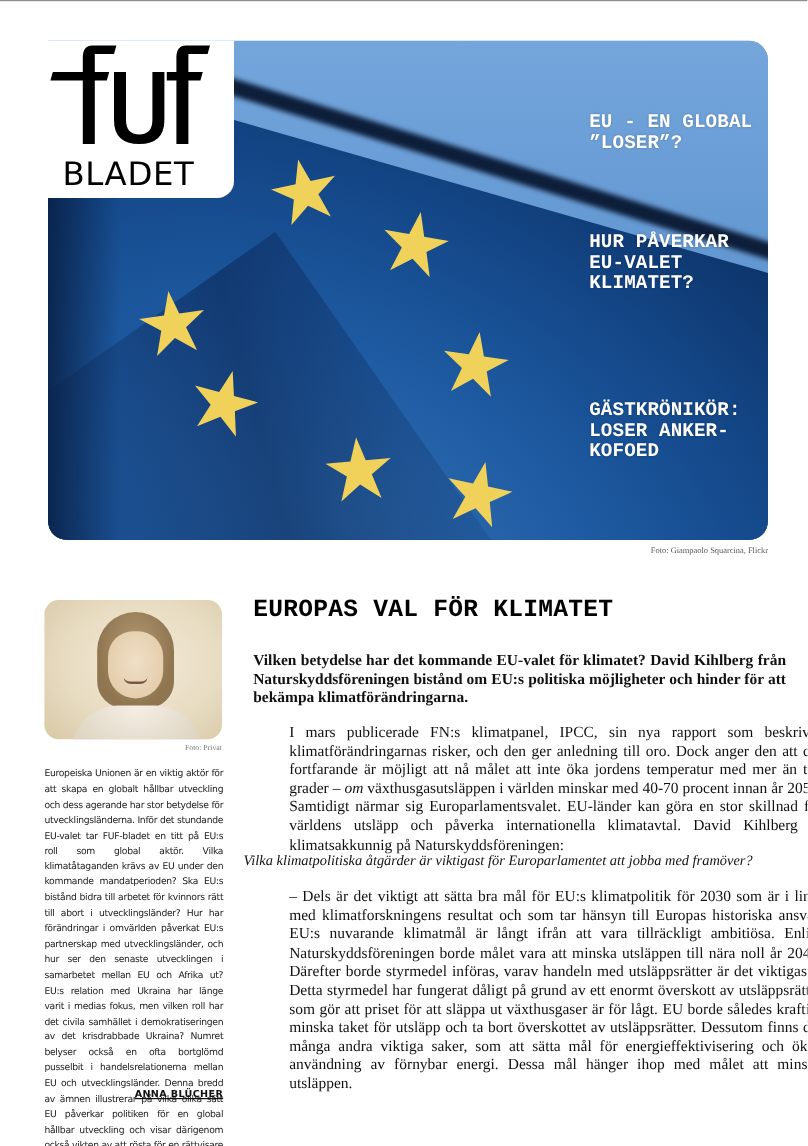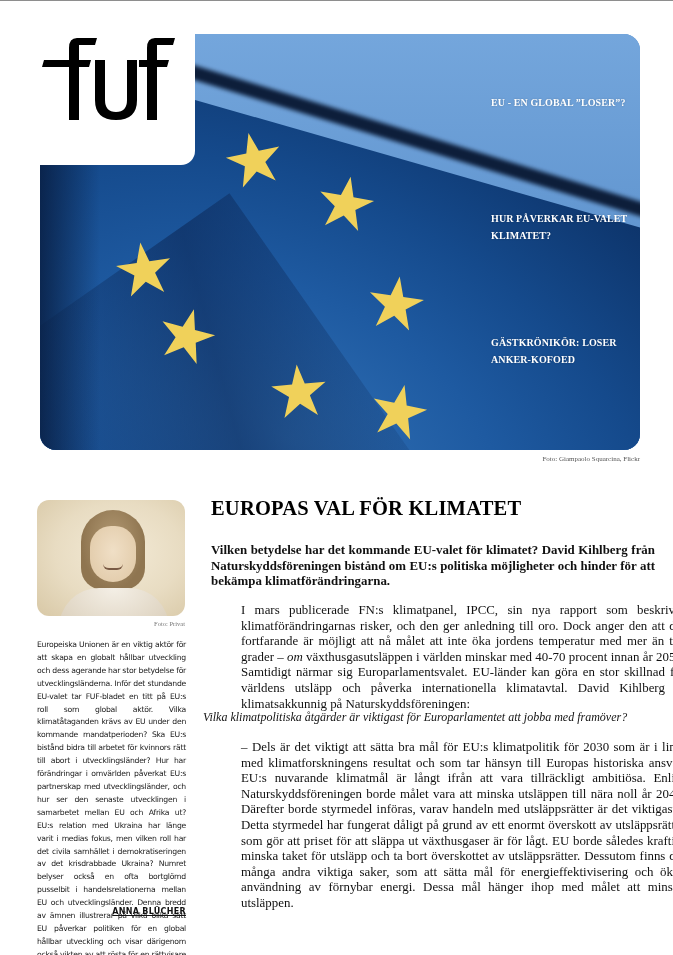--- a/index.html
+++ b/index.html
@@ -37,21 +37,21 @@
   .hero .shade-left {
     position: absolute; left: 0; top: 0; width: 60px; height: 100%;
     background: linear-gradient(90deg, rgba(5,20,50,0.7), rgba(5,20,50,0));
   }
   .star { position: absolute; width: 58px; height: 58px; }
   .star svg { width: 100%; height: 100%; display: block; }
 
   .headlines { position: absolute; left: 491px; top: 94px; width: 150px; }
   .headline {
     position: absolute; left: 0; width: 150px;
-    font-family: Liberation Serif, serif; font-weight: bold; font-size: 10px;
+    font-family: Liberation Mono, monospace; font-weight: bold; font-size: 16px;
     line-height: 17px; color: #ffffff; letter-spacing: 0.1px;
     text-shadow: 0 0 2px rgba(0,0,0,0.25);
   }
 
   
   .logo {
     position: absolute; left: 36px; top: 34px; width: 159px; height: 131px;
     background: #ffffff; border-radius: 0 0 14px 0;
   }
   .logo-mark { position: absolute; left: 3px; top: 0; width: 150px; height: 96px; }
@@ -102,21 +102,21 @@
   }
   .byline {
     position: absolute; left: 37px; width: 149px; top: 907px; text-align: right;
     font-family: "DejaVu Sans", sans-serif; font-weight: bold; font-size: 8px;
     letter-spacing: 0.3px; color: #111; text-decoration: underline;
   }
 
   
   .title {
     position: absolute; left: 211px; top: 497px;
-    font-family: Liberation Serif, serif; font-weight: bold; font-size: 20.5px;
+    font-family: Liberation Mono, monospace; font-weight: bold; font-size: 20.5px;
     letter-spacing: 0.2px; color: #000;
   }
   .lead {
     position: absolute; left: 211px; top: 543px; width: 444px;
     font-family: "Liberation Serif", serif; font-weight: bold; font-size: 12.9px;
     line-height: 15.6px; text-align: justify; color: #111;
   }
   .body-p {
     position: absolute; left: 211px; width: 444px;
     font-family: "Liberation Serif", serif; font-size: 12.9px; line-height: 15.6px;
@@ -173,35 +173,36 @@
   </div>
   <div class="star" style="left:330px;top:348px;">
     <svg viewBox="0 0 100 100">
         <polygon points="50,4 61,38 97,38 68,59 79,94 50,72 21,94 32,59 3,38 39,38" fill="#f0d15a" transform="rotate(12 50 50)"></polygon>
       </svg>
   </div>
 </div>
 
 <div class="headlines">
   <div class="headline" style="top:0;">EU - EN GLOBAL ”LOSER”?</div>
-  <div class="headline" style="top:116px;">HUR PÅVERKAR EU-VALET KLIMATET?</div>
+  <div class="headline" style="top:100px;">HUR PÅVERKAR EU-VALET KLIMATET?</div>
   <div class="headline" style="top:240px;">GÄSTKRÖNIKÖR: LOSER ANKER-KOFOED</div>
 </div>
 
 <div class="logo">
   <svg class="logo-mark" viewBox="0 0 150 96">
     <g fill="#000">
 
       <path d="M38,4 L58,4 L56,11 L40,11 L40,26 L52,26 L50,33 L40,33 L40,86 L30,86 L30,33 L3,33 L5,26 L30,26 L30,14 Q30,4 38,4 Z"></path>
 
       <path d="M56,26 L66,26 L66,66 Q66,78 77,78 Q88,78 88,66 L88,26 L98,26 L98,66 Q98,86 77,86 Q56,86 56,66 Z"></path>
 
       <path d="M116,4 L136,4 L134,11 L118,11 L118,26 L130,26 L128,33 L118,33 L118,86 L108,86 L108,33 L100,33 L100,26 L108,26 L108,14 Q108,4 116,4 Z"></path>
     </g>
   </svg>
+  <div class="logo-text">BLADET</div>
 </div>
 
 <div class="photo-credit">Foto: Giampaolo Squarcina, Flickr</div>
 
 <div class="portrait">
   <div class="hair"></div>
   <div class="face"></div>
   <div class="smile"></div>
   <div class="shoulders"></div>
 </div>

